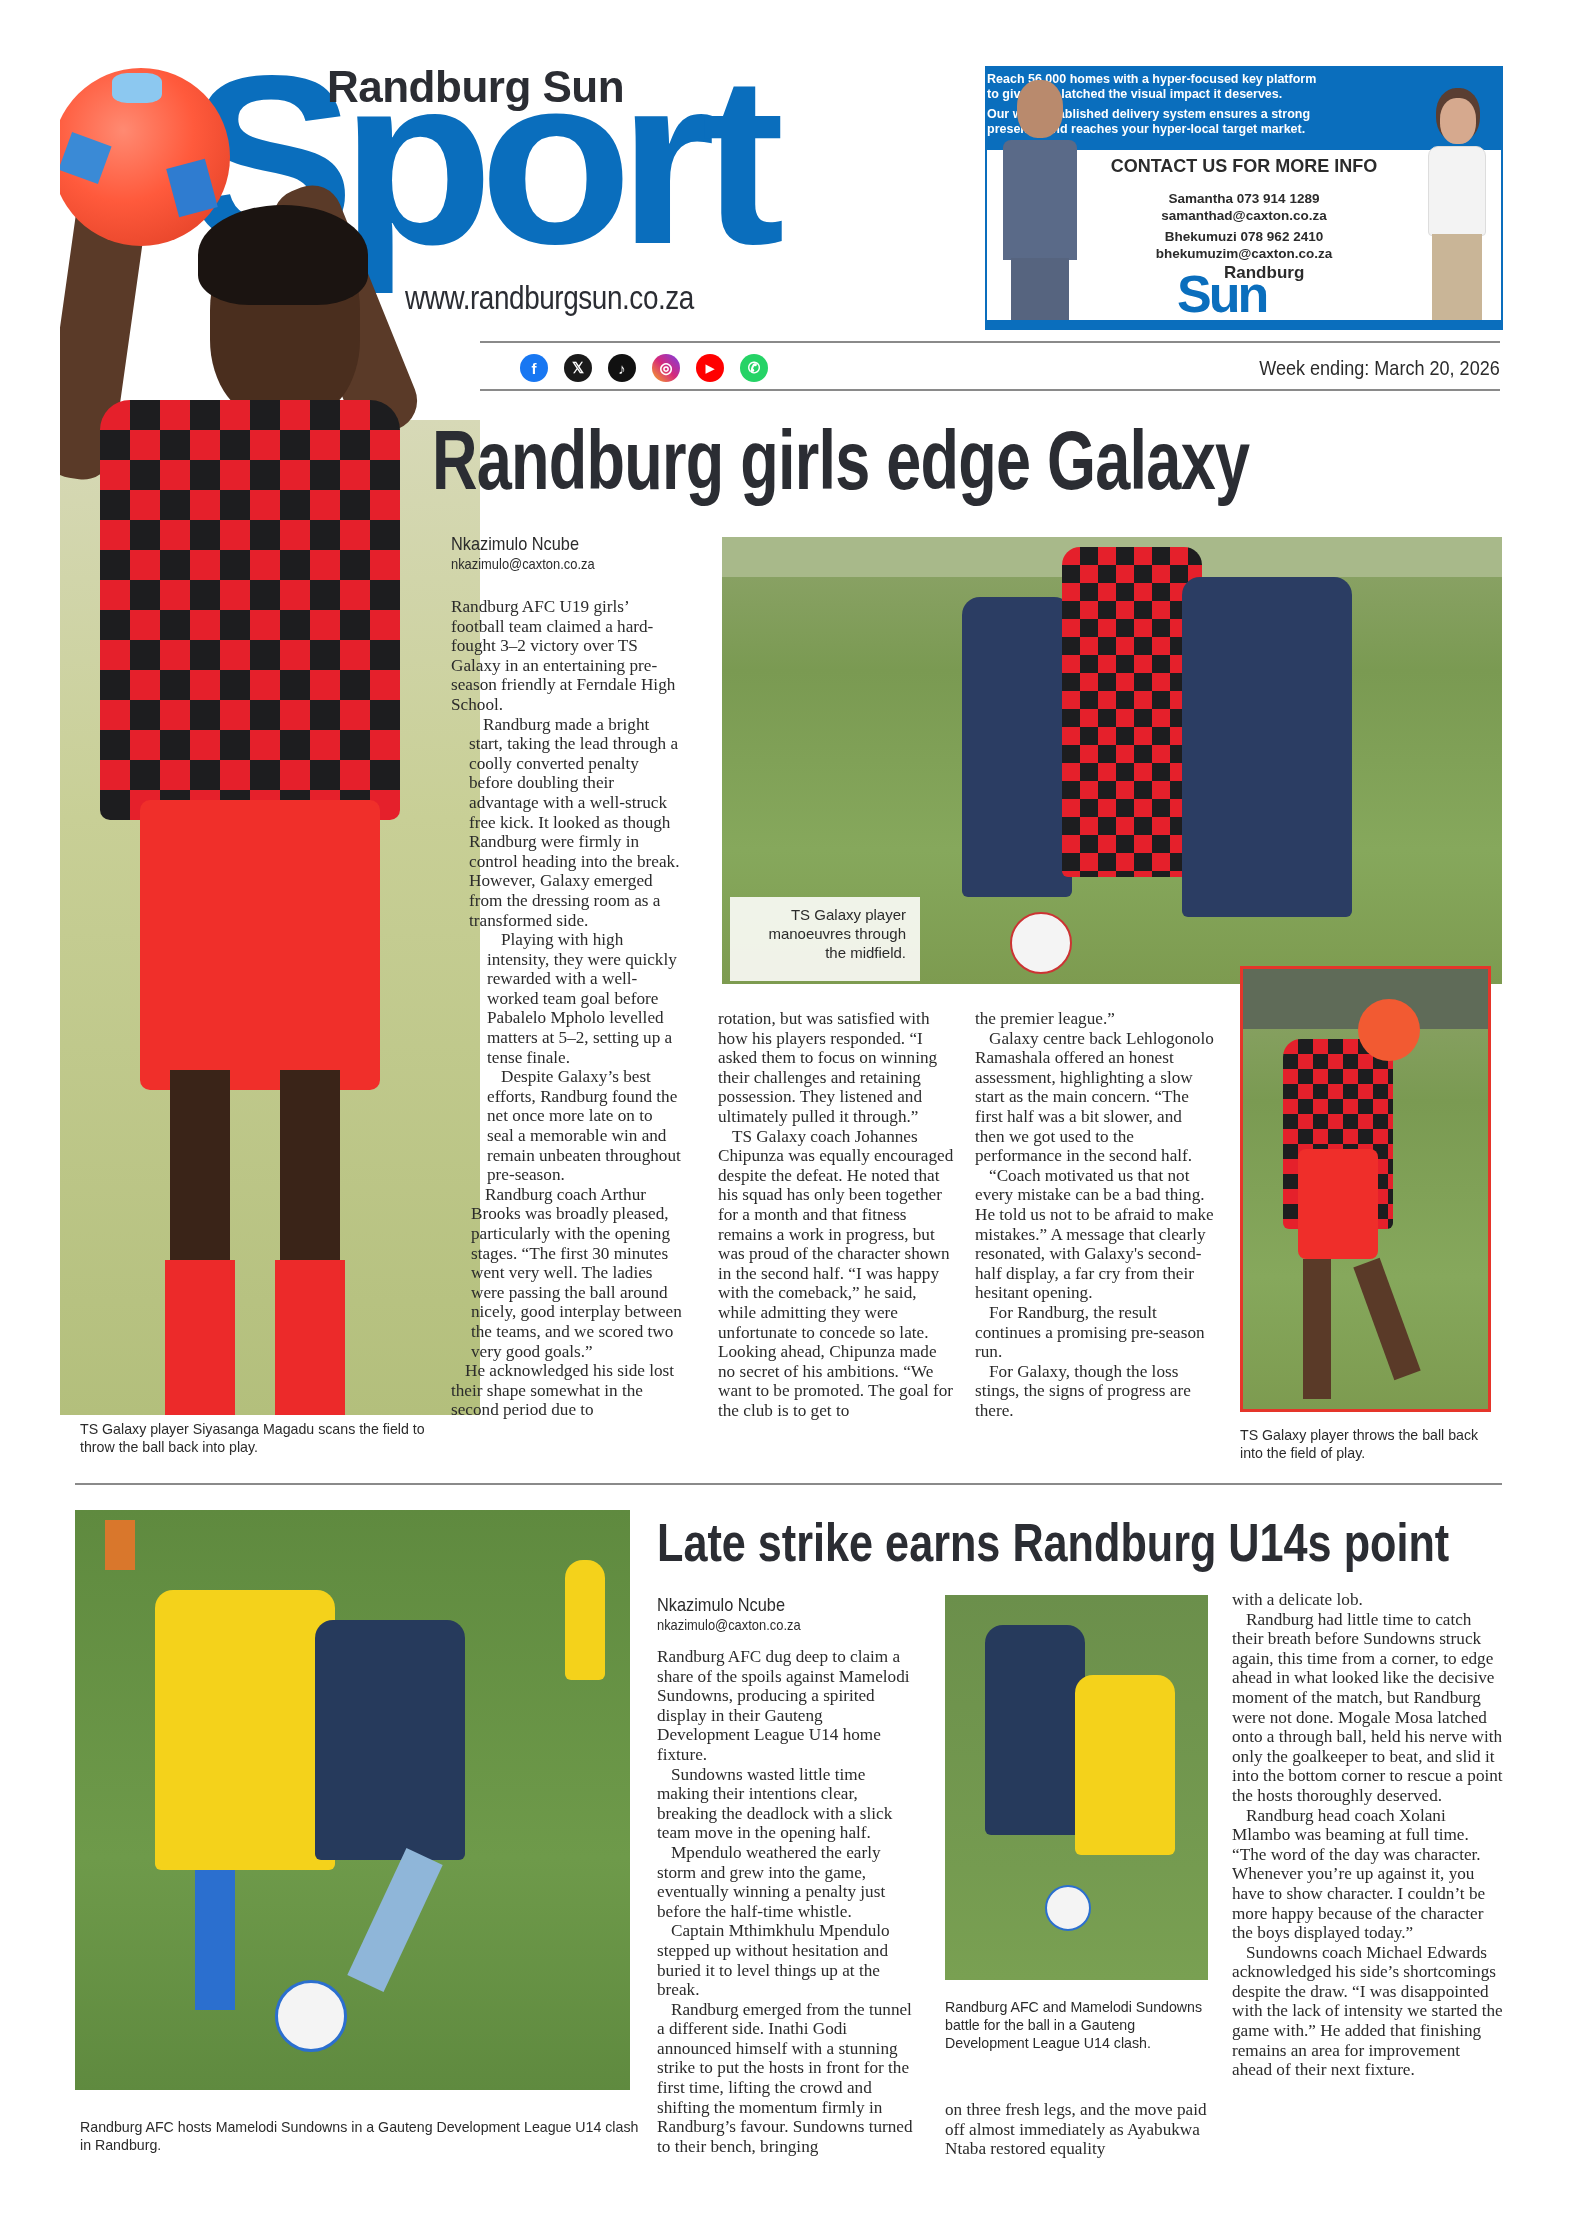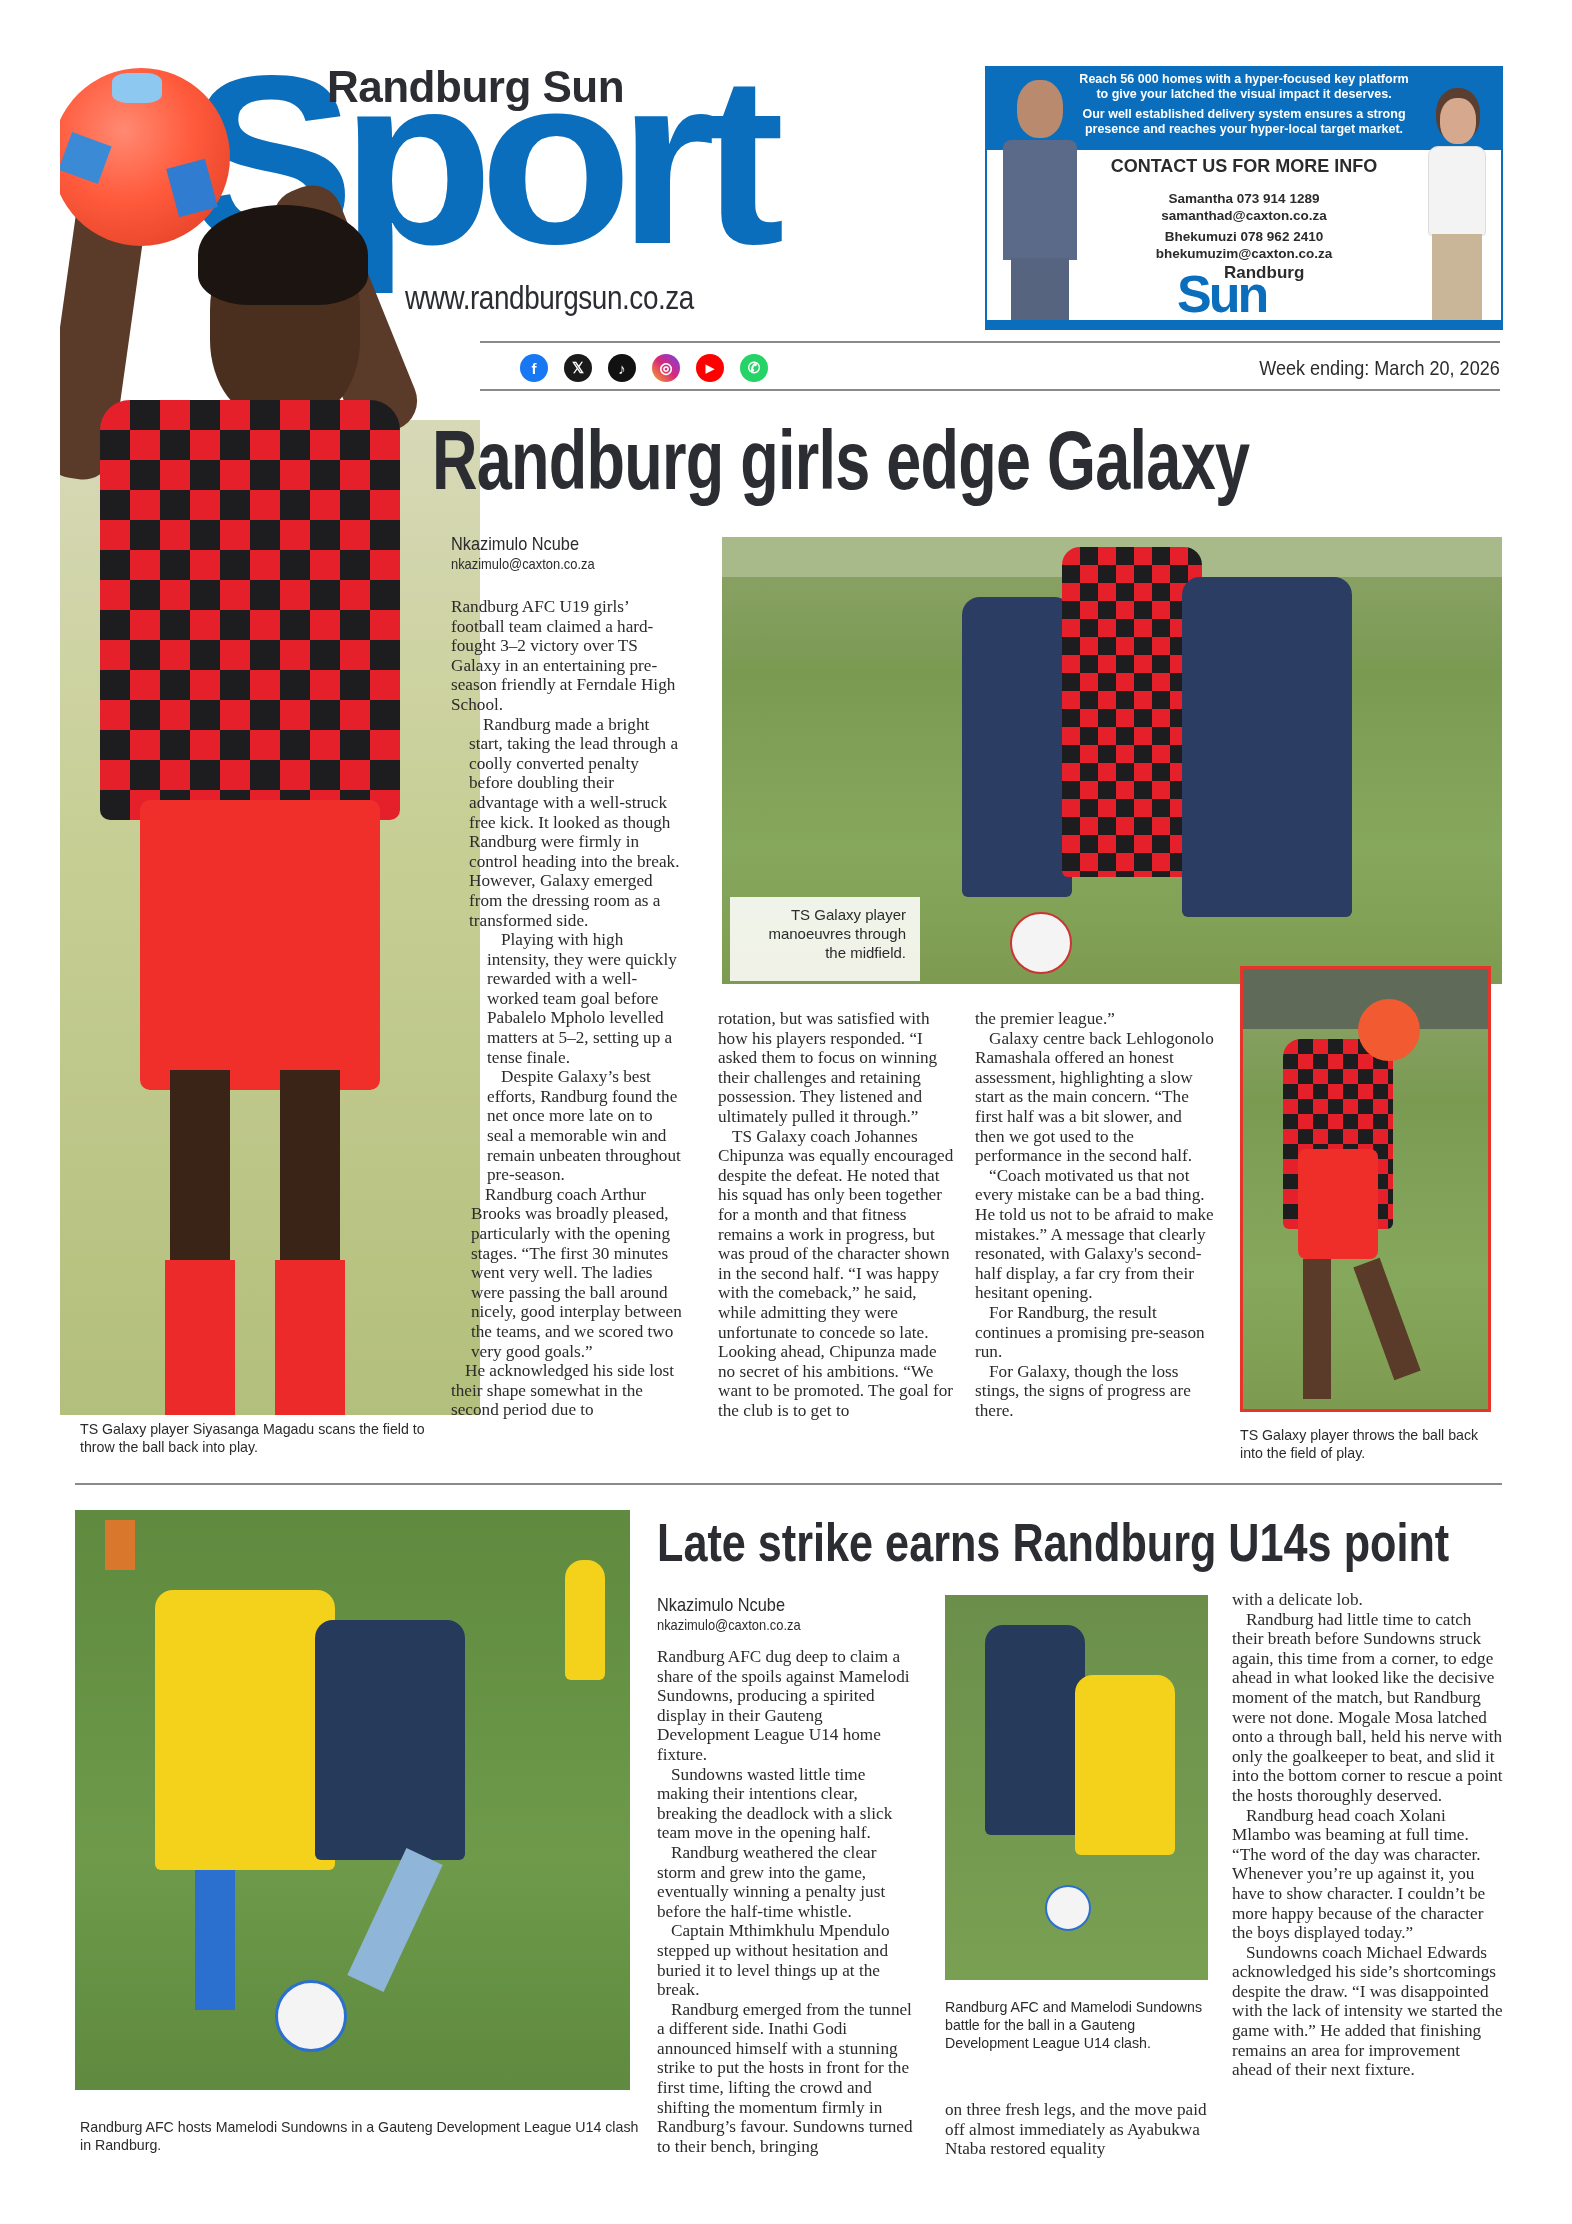--- a/index.html
+++ b/index.html
@@ -27,21 +27,21 @@
   .shorts{position:absolute;left:80px;top:740px;width:240px;height:290px;background:#f02f2a;border-radius:10px;}
   .leg-l{position:absolute;left:110px;top:1010px;width:60px;height:330px;background:#3a2418;}
   .leg-r{position:absolute;left:220px;top:1010px;width:60px;height:330px;background:#3a2418;}
   .sock-l{position:absolute;left:105px;top:1200px;width:70px;height:160px;background:#ec2a2a;}
   .sock-r{position:absolute;left:215px;top:1200px;width:70px;height:160px;background:#ec2a2a;}
 
   
   .ad{position:absolute;left:985px;top:66px;width:518px;height:264px;border:2px solid #0a6ebd;background:#fff;overflow:hidden;}
   .ad-band{position:absolute;left:0;top:0;width:100%;height:82px;background:#0a6ebd;}
   .ad-band-bottom{position:absolute;left:0;bottom:0;width:100%;height:8px;background:#0a6ebd;}
-  .ad-line{position:absolute;left:0;width:100%;text-align:center;font-family:"Liberation Sans",sans-serif;font-weight:700;color:#fff;font-size:12.5px;line-height:15px;}
+  .ad-line{position:absolute;left:0;width:100%;font-family:"Liberation Sans",sans-serif;font-weight:700;color:#fff;font-size:12.5px;line-height:15px;}
   .ad-contact-h{position:absolute;top:88px;left:0;width:100%;text-align:center;font-family:"Liberation Sans",sans-serif;font-weight:700;font-size:18px;color:#2b2b2b;}
   .ad-c{position:absolute;left:0;width:100%;text-align:center;font-family:Liberation Sans, sans-serif;font-weight:700;font-size:13.5px;color:#2b2b2b;line-height:17px;}
   .ad-logo-small{position:absolute;left:237px;top:195px;font-family:"Liberation Sans",sans-serif;font-weight:700;font-size:17px;color:#2b2b2b;}
   .ad-logo-big{position:absolute;left:190px;top:200px;font-family:"Liberation Sans",sans-serif;font-weight:900;font-size:52px;color:#0a6ebd;letter-spacing:-3px;line-height:1;}
   .man{position:absolute;left:8px;top:12px;width:90px;height:245px;}
   .man .mhead{position:absolute;left:22px;top:0;width:46px;height:58px;background:#b98a6d;border-radius:45%;}
   .man .mbody{position:absolute;left:8px;top:60px;width:74px;height:120px;background:#5a6a88;border-radius:8px 8px 0 0;}
   .man .mlegs{position:absolute;left:16px;top:178px;width:58px;height:62px;background:#56647f;}
   .woman{position:absolute;left:425px;top:30px;width:85px;height:230px;}
   .woman .whead{position:absolute;left:28px;top:0;width:36px;height:46px;background:#d6a98e;border-radius:45%;box-shadow:0 -6px 0 4px #5a3e32;}
@@ -209,21 +209,21 @@
 <h2 class="hl2">Late strike earns Randburg U14s point</h2>
 
 <div class="abs" style="left:657px;top:1594px;">
   <div class="byline-name">Nkazimulo Ncube</div>
   <div class="byline-email">nkazimulo@caxton.co.za</div>
 </div>
 
 <div class="abs body-text" style="left:657px;top:1647px;width:262px;">
   <p class="first">Randburg AFC dug deep to claim a share of the spoils against Mamelodi Sundowns, producing a spirited display in their Gauteng Development League U14 home fixture.</p>
   <p>Sundowns wasted little time making their intentions clear, breaking the deadlock with a slick team move in the opening half.</p>
-  <p>Randburg weathered the clear storm and grew into the game, eventually winning a penalty just before the half-time whistle.</p>
+  <p>Mpendulo weathered the early storm and grew into the game, eventually winning a penalty just before the half-time whistle.</p>
   <p>Captain Mthimkhulu Mpendulo stepped up without hesitation and buried it to level things up at the break.</p>
   <p>Randburg emerged from the tunnel a different side. Inathi Godi announced himself with a stunning strike to put the hosts in front for the first time, lifting the crowd and shifting the momentum firmly in Randburg’s favour. Sundowns turned to their bench, bringing</p>
 </div>
 
 <div class="photo" style="left:945px;top:1595px;width:263px;height:385px;background:linear-gradient(180deg,#6b8f4b 0%,#79a052 100%);">
   <div class="fig" style="left:40px;top:30px;width:100px;height:210px;background:#263a5c;"></div>
   <div class="fig" style="left:130px;top:80px;width:100px;height:180px;background:#f4d21b;"></div>
   <div style="position:absolute;left:100px;top:290px;width:46px;height:46px;border-radius:50%;background:#f4f4f4;border:2px solid #2b6fcf;"></div>
 </div>
 <div class="abs caption" style="left:945px;top:1998px;width:270px;">Randburg AFC and Mamelodi Sundowns battle for the ball in a Gauteng Development League U14 clash.</div>

